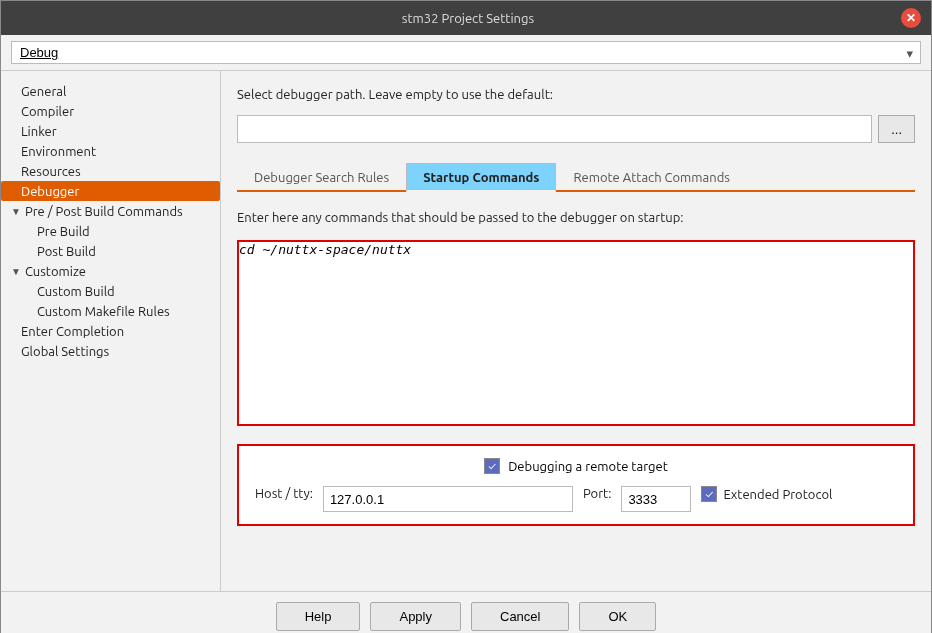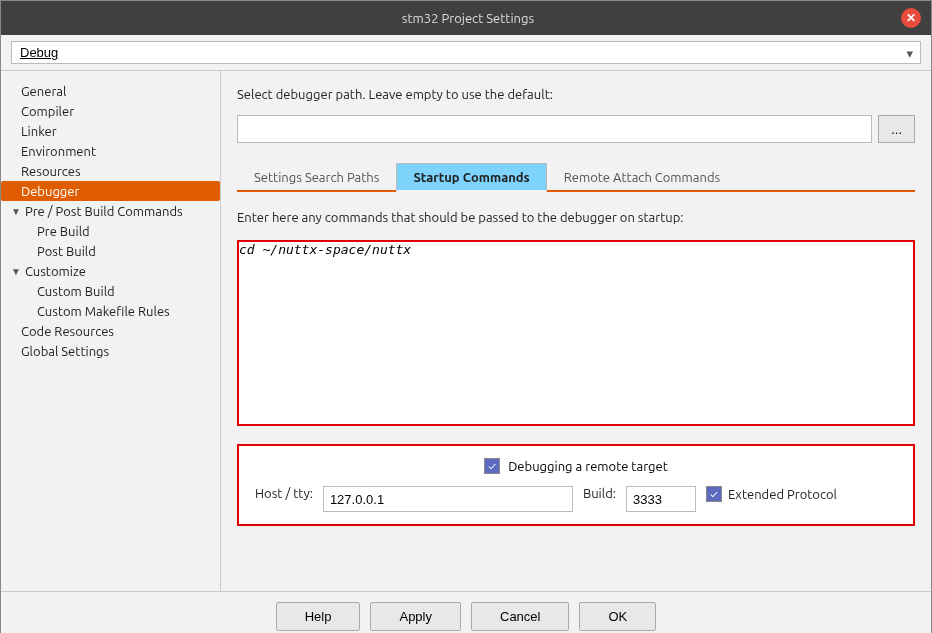--- a/index.html
+++ b/index.html
@@ -320,56 +320,56 @@
         <span>Customize</span>
       </div>
       <div class="sidebar-item indent1">
         <span>Custom Build</span>
       </div>
       <div class="sidebar-item indent1">
         <span>Custom Makefile Rules</span>
       </div>
 
       <div class="sidebar-item">
-        <span>Code Resources</span>
+        <span>Enter Completion</span>
       </div>
       <div class="sidebar-item">
         <span>Global Settings</span>
       </div>
     </div>
 
     <div class="content-area">
 
       <div class="debugger-path-label">Select debugger path. Leave empty to use the default:</div>
       <div class="debugger-path-row">
         <input class="debugger-path-input" type="text" value="" style="">
         <button class="browse-btn">...</button>
       </div>
 
       <div class="tabs">
-        <div class="tab">Settings Search Paths</div>
+        <div class="tab">Debugger Search Rules</div>
         <div class="tab active">Startup Commands</div>
         <div class="tab">Remote Attach Commands</div>
       </div>
 
       <div class="commands-label">Enter here any commands that should be passed to the debugger on startup:</div>
 
       <div class="commands-textarea-wrapper">
         <textarea class="commands-textarea" style="height: 160px;">cd ~/nuttx-space/nuttx</textarea>
       </div>
 
       <div class="remote-target-section">
         <div class="remote-target-title">
           <div class="checkbox-box">✓</div>
           <span>Debugging a remote target</span>
         </div>
         <div class="remote-target-row">
           <span class="remote-label">Host / tty:</span>
           <input class="remote-input host-input" type="text" value="127.0.0.1" style="">
-          <span class="remote-label">Build:</span>
+          <span class="remote-label">Port:</span>
           <input class="remote-input port-input" type="text" value="3333" style="">
           <label class="checkbox-label">
             <div class="checkbox-box">✓</div>
             <span>Extended Protocol</span>
           </label>
         </div>
       </div>
 
     </div>
   </div>

